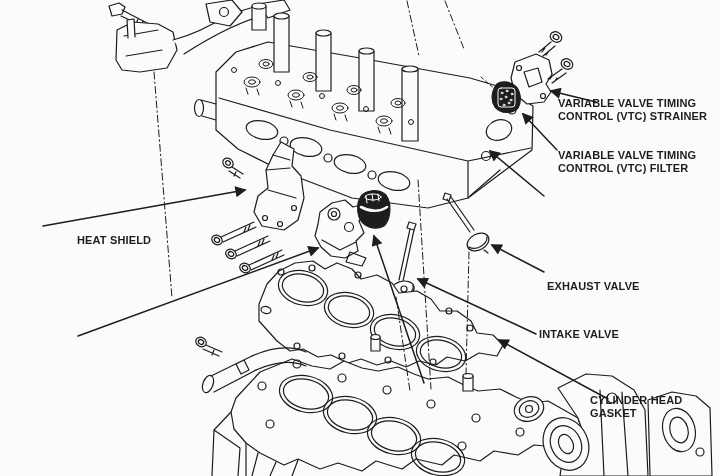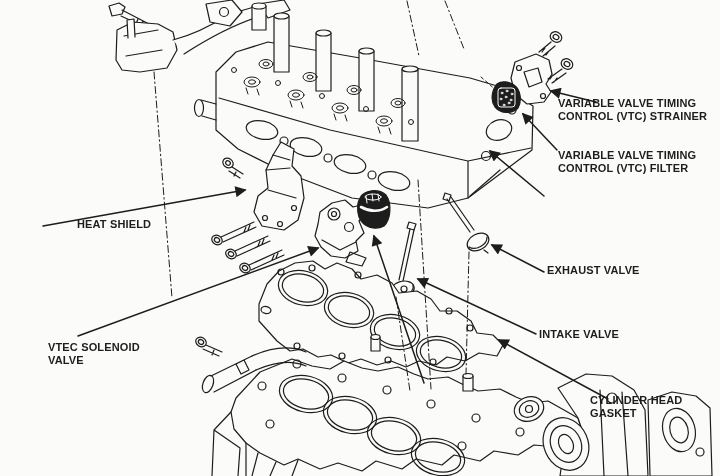--- a/index.html
+++ b/index.html
@@ -6,24 +6,24 @@
   html,body{margin:0;padding:0;}
   body{width:720px;height:476px;background:var(--paper);overflow:hidden;
        font-family:"Liberation Sans", sans-serif;}
   .canvas{position:relative;width:720px;height:476px;background:var(--paper);border-radius:31px;}
   svg{position:absolute;left:0;top:0;color:var(--ink);}
   .lbl{position:absolute;font-weight:bold;font-size:11px;line-height:13px;
        color:var(--ink);letter-spacing:.15px;}
   .l-vtc-strainer{left:558px;top:97px;width:168px;}
   .l-vtc-filter{left:558px;top:149px;width:168px;}
   .l-cylinder-head{left:547px;top:192px;width:150px;}
-  .l-exhaust-valve{left:547px;top:264px;width:150px;}
+  .l-exhaust-valve{left:547px;top:280px;width:150px;}
   .l-intake-valve{left:539px;top:328px;width:140px;}
   .l-gasket{left:590px;top:394px;width:106px;}
-  .l-heat-shield{left:52px;top:218px;width:130px;padding-left:25px;}
+  .l-heat-shield{left:52px;top:234px;width:130px;padding-left:25px;}
   .l-vtec{left:48px;top:341px;width:118px;}
 </style>
 </head>
 <body>
 
 <div class="canvas">
 
 <svg width="720" height="476" viewBox="0 0 720 476" fill="none" stroke="currentColor" stroke-width="1.2" stroke-linejoin="round" stroke-linecap="round">
   <defs>
     <marker id="arr" viewBox="0 0 10 10" refX="8.5" refY="5" markerWidth="9.5" markerHeight="7.5" orient="auto-start-reverse">
@@ -269,14 +269,13 @@
     <path d="M424,383 L374,236" marker-end="url(#arr)"></path>
   </g>
 </svg>
 
   <div class="lbl l-vtc-strainer">VARIABLE VALVE TIMING CONTROL (VTC) STRAINER</div>
   <div class="lbl l-vtc-filter">VARIABLE VALVE TIMING CONTROL (VTC) FILTER</div>
   <div class="lbl l-exhaust-valve">EXHAUST VALVE</div>
   <div class="lbl l-intake-valve">INTAKE VALVE</div>
   <div class="lbl l-gasket">CYLINDER HEAD GASKET</div>
   <div class="lbl l-heat-shield">HEAT SHIELD</div>
-  <div class="lbl l-vtec">VTEC SOLENOID VALVE</div>
 </div>
 
 </body></html>

